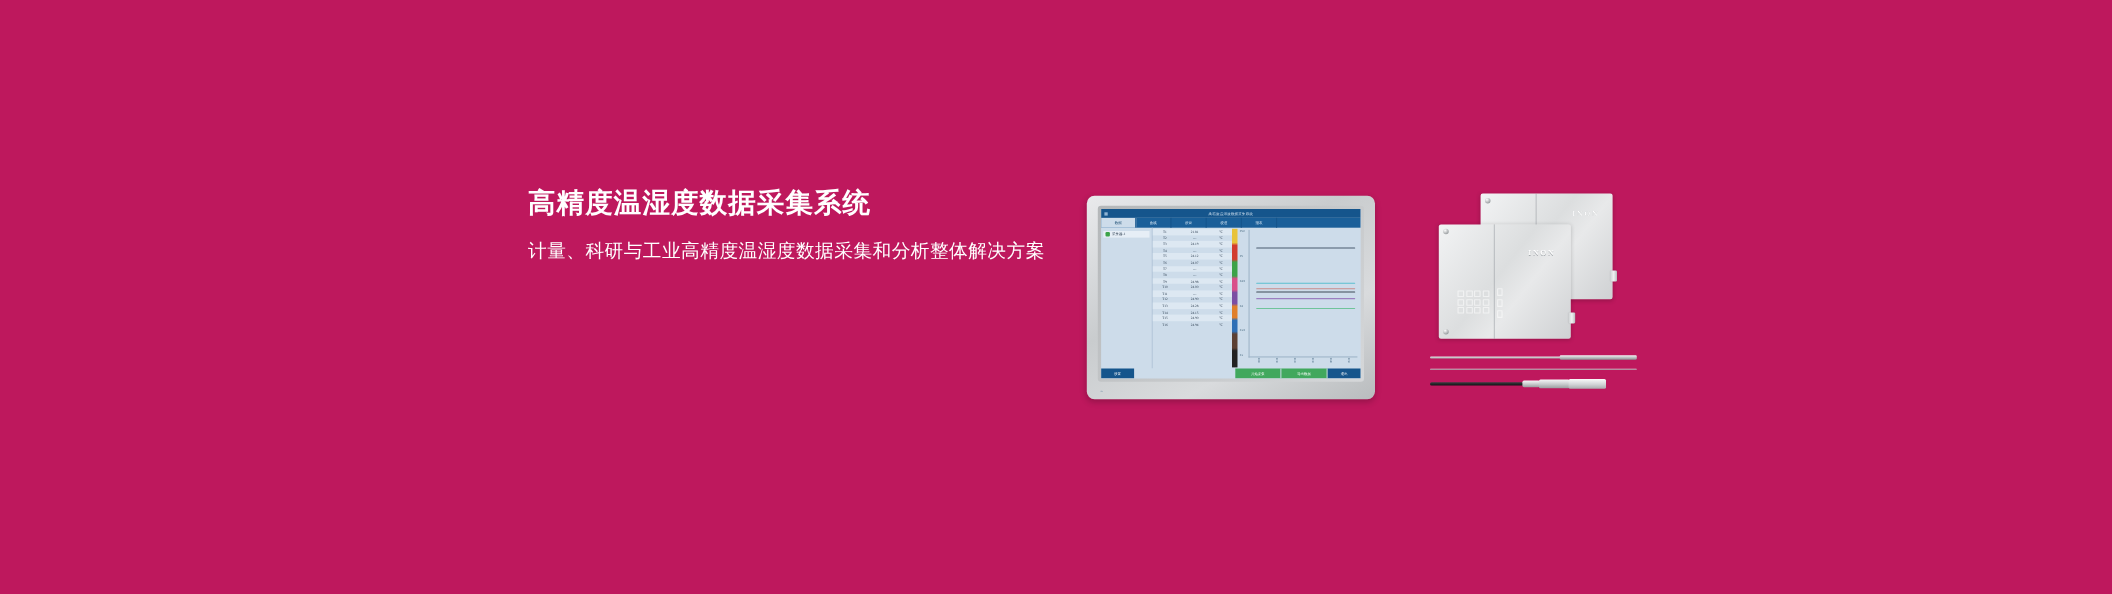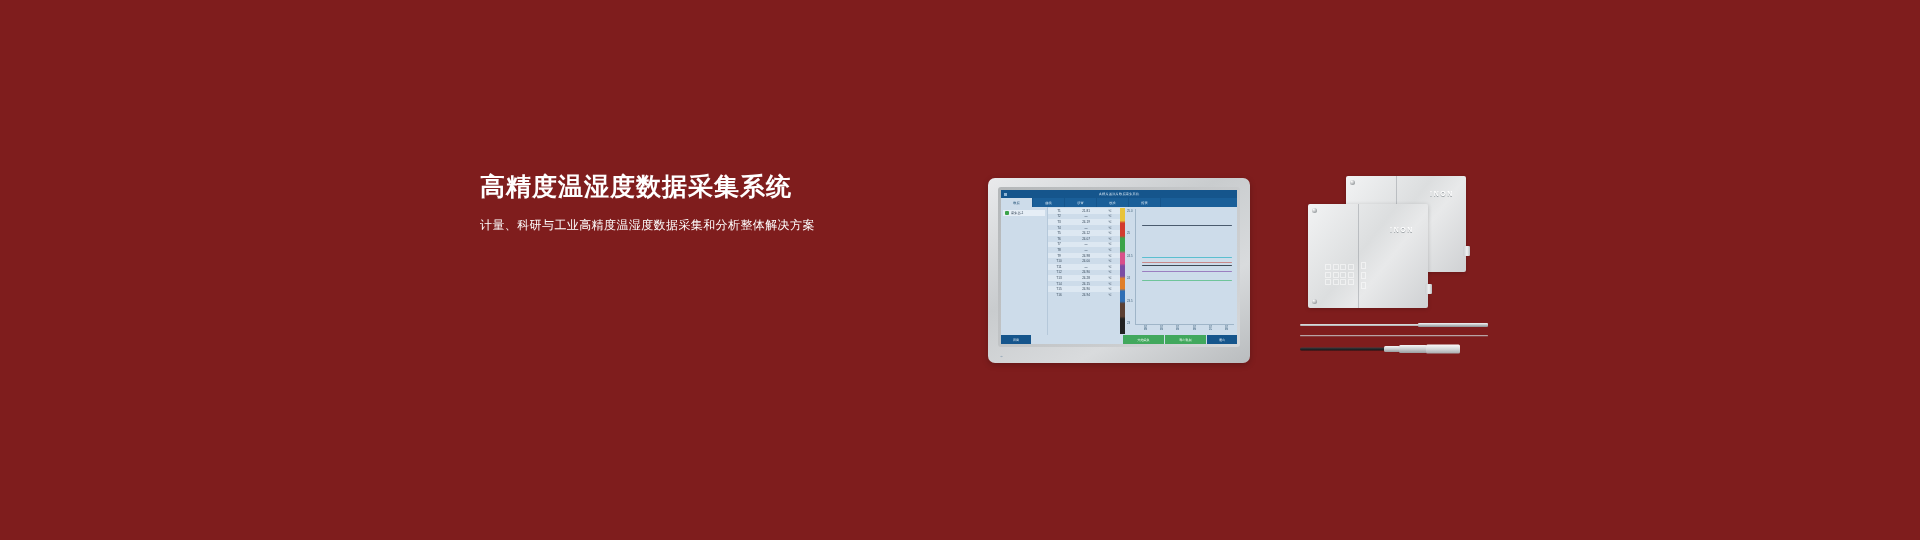--- a/index.html
+++ b/index.html
@@ -4,40 +4,41 @@
 <style>
   * { margin:0; padding:0; box-sizing:border-box; }
   html, body {
     width:1920px; height:540px;
     overflow:hidden;
     font-family:"Liberation Sans","DejaVu Sans",sans-serif;
   }
   .hero {
     position:relative;
     width:1920px; height:540px;
-    background:#7f1d1d;
+    background:#be185d;
+    font-family:Liberation Serif, serif;
   }
 
   
   .copy {
     position:absolute;
     left:480px; top:172px;
     width:470px;
   }
   .copy-title {
     font-size:25px;
     font-weight:bold;
     color:#ffffff;
     letter-spacing:1.0px;
     line-height:1.15;
     white-space:nowrap;
   }
   .copy-sub {
     margin-top:17px;
-    font-size:12px;
+    font-size:17px;
     color:#ffffff;
     letter-spacing:.4px;
     line-height:1.3;
     white-space:nowrap;
   }
   .bullets { margin-top:19px; }
   .bullet {
     display:flex;
     align-items:center;
     height:31px;

